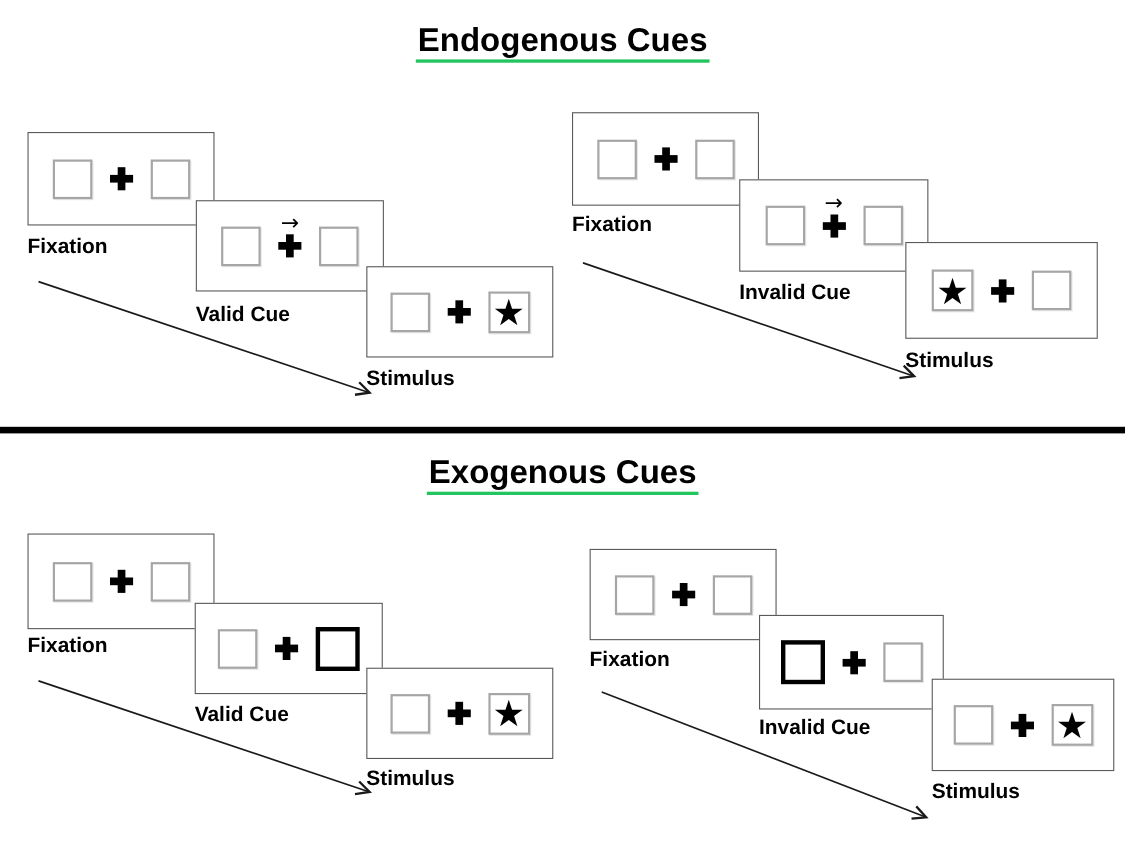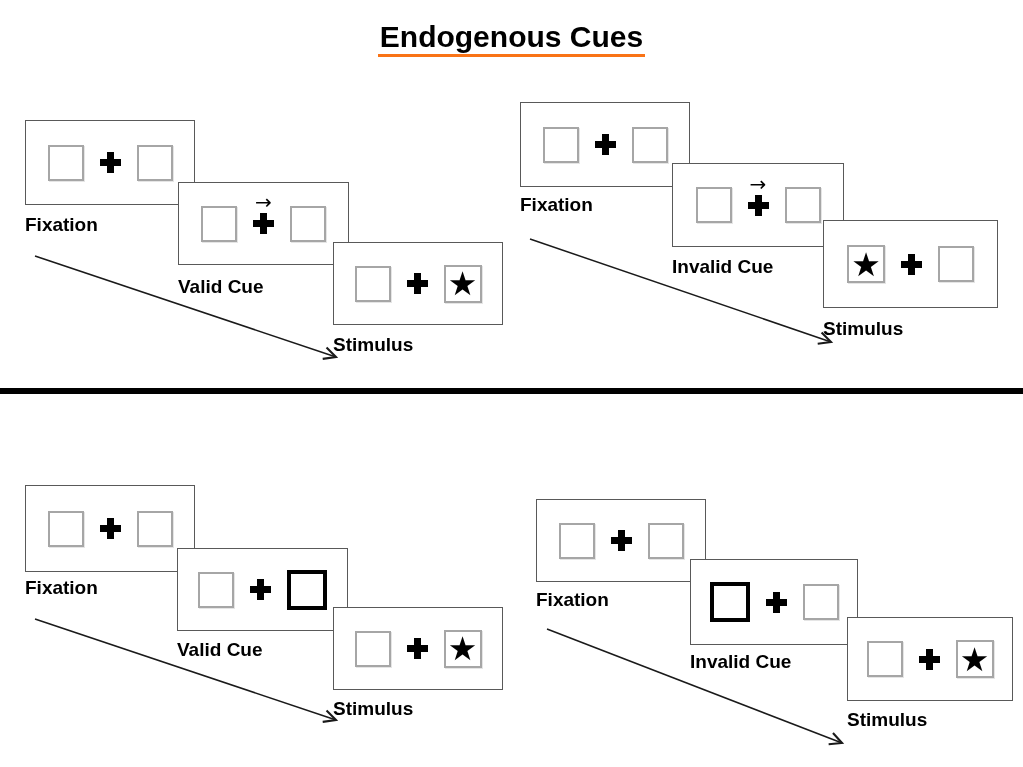--- a/index.html
+++ b/index.html
@@ -1,20 +1,20 @@
 <!DOCTYPE html>
 <html><head>
 <meta charset="utf-8">
 <style>
   html,body{margin:0;padding:0;background:#fff;}
   .canvas{position:relative;width:1023px;height:767px;background:#ffffff;overflow:hidden;
           font-family:"Liberation Sans",sans-serif;color:#000;}
   .section-title{position:absolute;left:0;width:100%;text-align:center;
           font-size:30px;font-weight:bold;letter-spacing:0px;}
-  .section-title span{border-bottom:3px solid #f97316;padding:0 2px 1px 2px;}
+  .section-title span{border-bottom:3px solid #22c55e;padding:0 2px 1px 2px;}
   .divider{position:absolute;left:0;top:388px;width:100%;height:6px;background:#000;}
   .panel{position:absolute;background:#fff;border:1px solid #595959;
          display:flex;align-items:center;justify-content:center;gap:16px;box-sizing:border-box;}
   .box{width:36px;height:36px;border:2px solid #a6a6a6;background:#fff;box-sizing:border-box;
        box-shadow:1px 1px 0 rgba(0,0,0,0.10);}
   .box.star-box{width:38px;height:38px;display:flex;align-items:center;justify-content:center;}
   .box.thick{width:40px;height:40px;border:4px solid #000;box-shadow:none;}
   .star{font-family:"DejaVu Sans",sans-serif;font-size:33px;line-height:1;color:#000;}
   .plus{position:relative;width:21px;height:21px;flex:0 0 auto;}
   .plus::before{content:"";position:absolute;left:0;top:7px;width:21px;height:7px;background:#000;}
@@ -91,20 +91,23 @@
     </div>
     <div class="plus"></div>
     <div class="box"></div>
   </div>
   <div class="plabel" style="left:520px;top:194px;width:170px;">Fixation</div>
   <div class="plabel" style="left:672px;top:256px;width:172px;">Invalid Cue</div>
   <div class="plabel" style="left:823px;top:318px;width:175px;">Stimulus</div>
 
   <div class="divider"></div>
 
+  <div class="section-title" style="top:413px;">
+    <span>Exogenous Cues</span>
+  </div>
 
   <svg class="tarrow" style="left:30px;top:611px;" width="315" height="116">
     <defs>
         <marker id="ah-bl" markerWidth="12" markerHeight="12" refX="9" refY="5" orient="auto">
       <path d="M1,1 L9,5 L1,9" fill="none" stroke="#1a1a1a" stroke-width="1.4"></path>
         </marker>
       </defs>
     <line x1="5" y1="8" x2="306" y2="109" stroke="#1a1a1a" stroke-width="1.5" marker-end="url(#ah-bl)"></line>
   </svg>
   <svg class="tarrow" style="left:542px;top:621px;" width="310" height="130">

